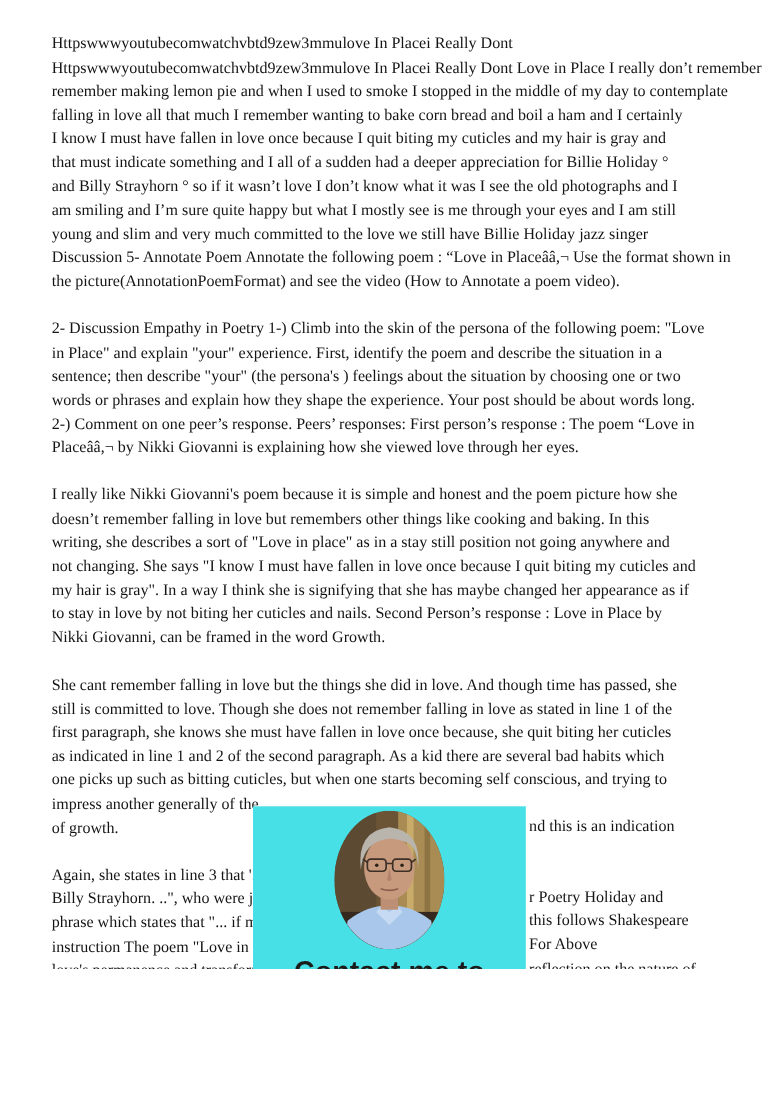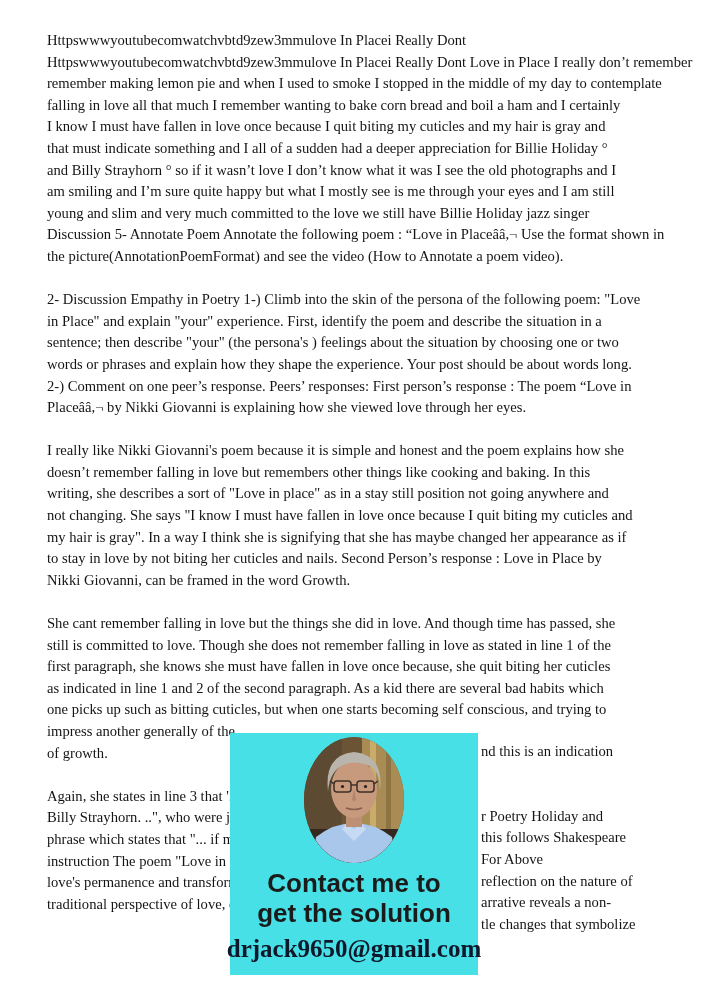--- a/index.html
+++ b/index.html
@@ -1,18 +1,18 @@
 <!DOCTYPE html>
 <html><head>
 <meta charset="utf-8">
 <style>
   html,body{margin:0;padding:0;}
   .page{
     position:relative;
-    width:708px;height:1000px;
+    width:708px;height:881px;
     background:#ffffff;
     overflow:hidden;
     font-family:"Liberation Serif",serif;
   }
   .doc{
     position:absolute;
     left:47px;top:30px;width:632px;
     font-size:14.6px;
     line-height:21.6px;
     color:#141414;
@@ -71,21 +71,21 @@
     <div class="para">
       <div class="line">2- Discussion Empathy in Poetry 1-) Climb into the skin of the persona of the following poem: "Love</div>
       <div class="line">in Place" and explain "your" experience. First, identify the poem and describe the situation in a</div>
       <div class="line">sentence; then describe "your" (the persona's ) feelings about the situation by choosing one or two</div>
       <div class="line">words or phrases and explain how they shape the experience. Your post should be about words long.</div>
       <div class="line">2-) Comment on one peer’s response. Peers’ responses: First person’s response : The poem “Love in</div>
       <div class="line">Placeââ,¬ by Nikki Giovanni is explaining how she viewed love through her eyes.</div>
     </div>
 
     <div class="para">
-      <div class="line">I really like Nikki Giovanni's poem because it is simple and honest and the poem explains how she</div>
+      <div class="line">I really like Nikki Giovanni's poem because it is simple and honest and the poem picture how she</div>
       <div class="line">doesn’t remember falling in love but remembers other things like cooking and baking. In this</div>
       <div class="line">writing, she describes a sort of "Love in place" as in a stay still position not going anywhere and</div>
       <div class="line">not changing. She says "I know I must have fallen in love once because I quit biting my cuticles and</div>
       <div class="line">my hair is gray". In a way I think she is signifying that she has maybe changed her appearance as if</div>
       <div class="line">to stay in love by not biting her cuticles and nails. Second Person’s response : Love in Place by</div>
       <div class="line">Nikki Giovanni, can be framed in the word Growth.</div>
     </div>
 
     <div class="para">
       <div class="line">She cant remember falling in love but the things she did in love. And though time has passed, she</div>

